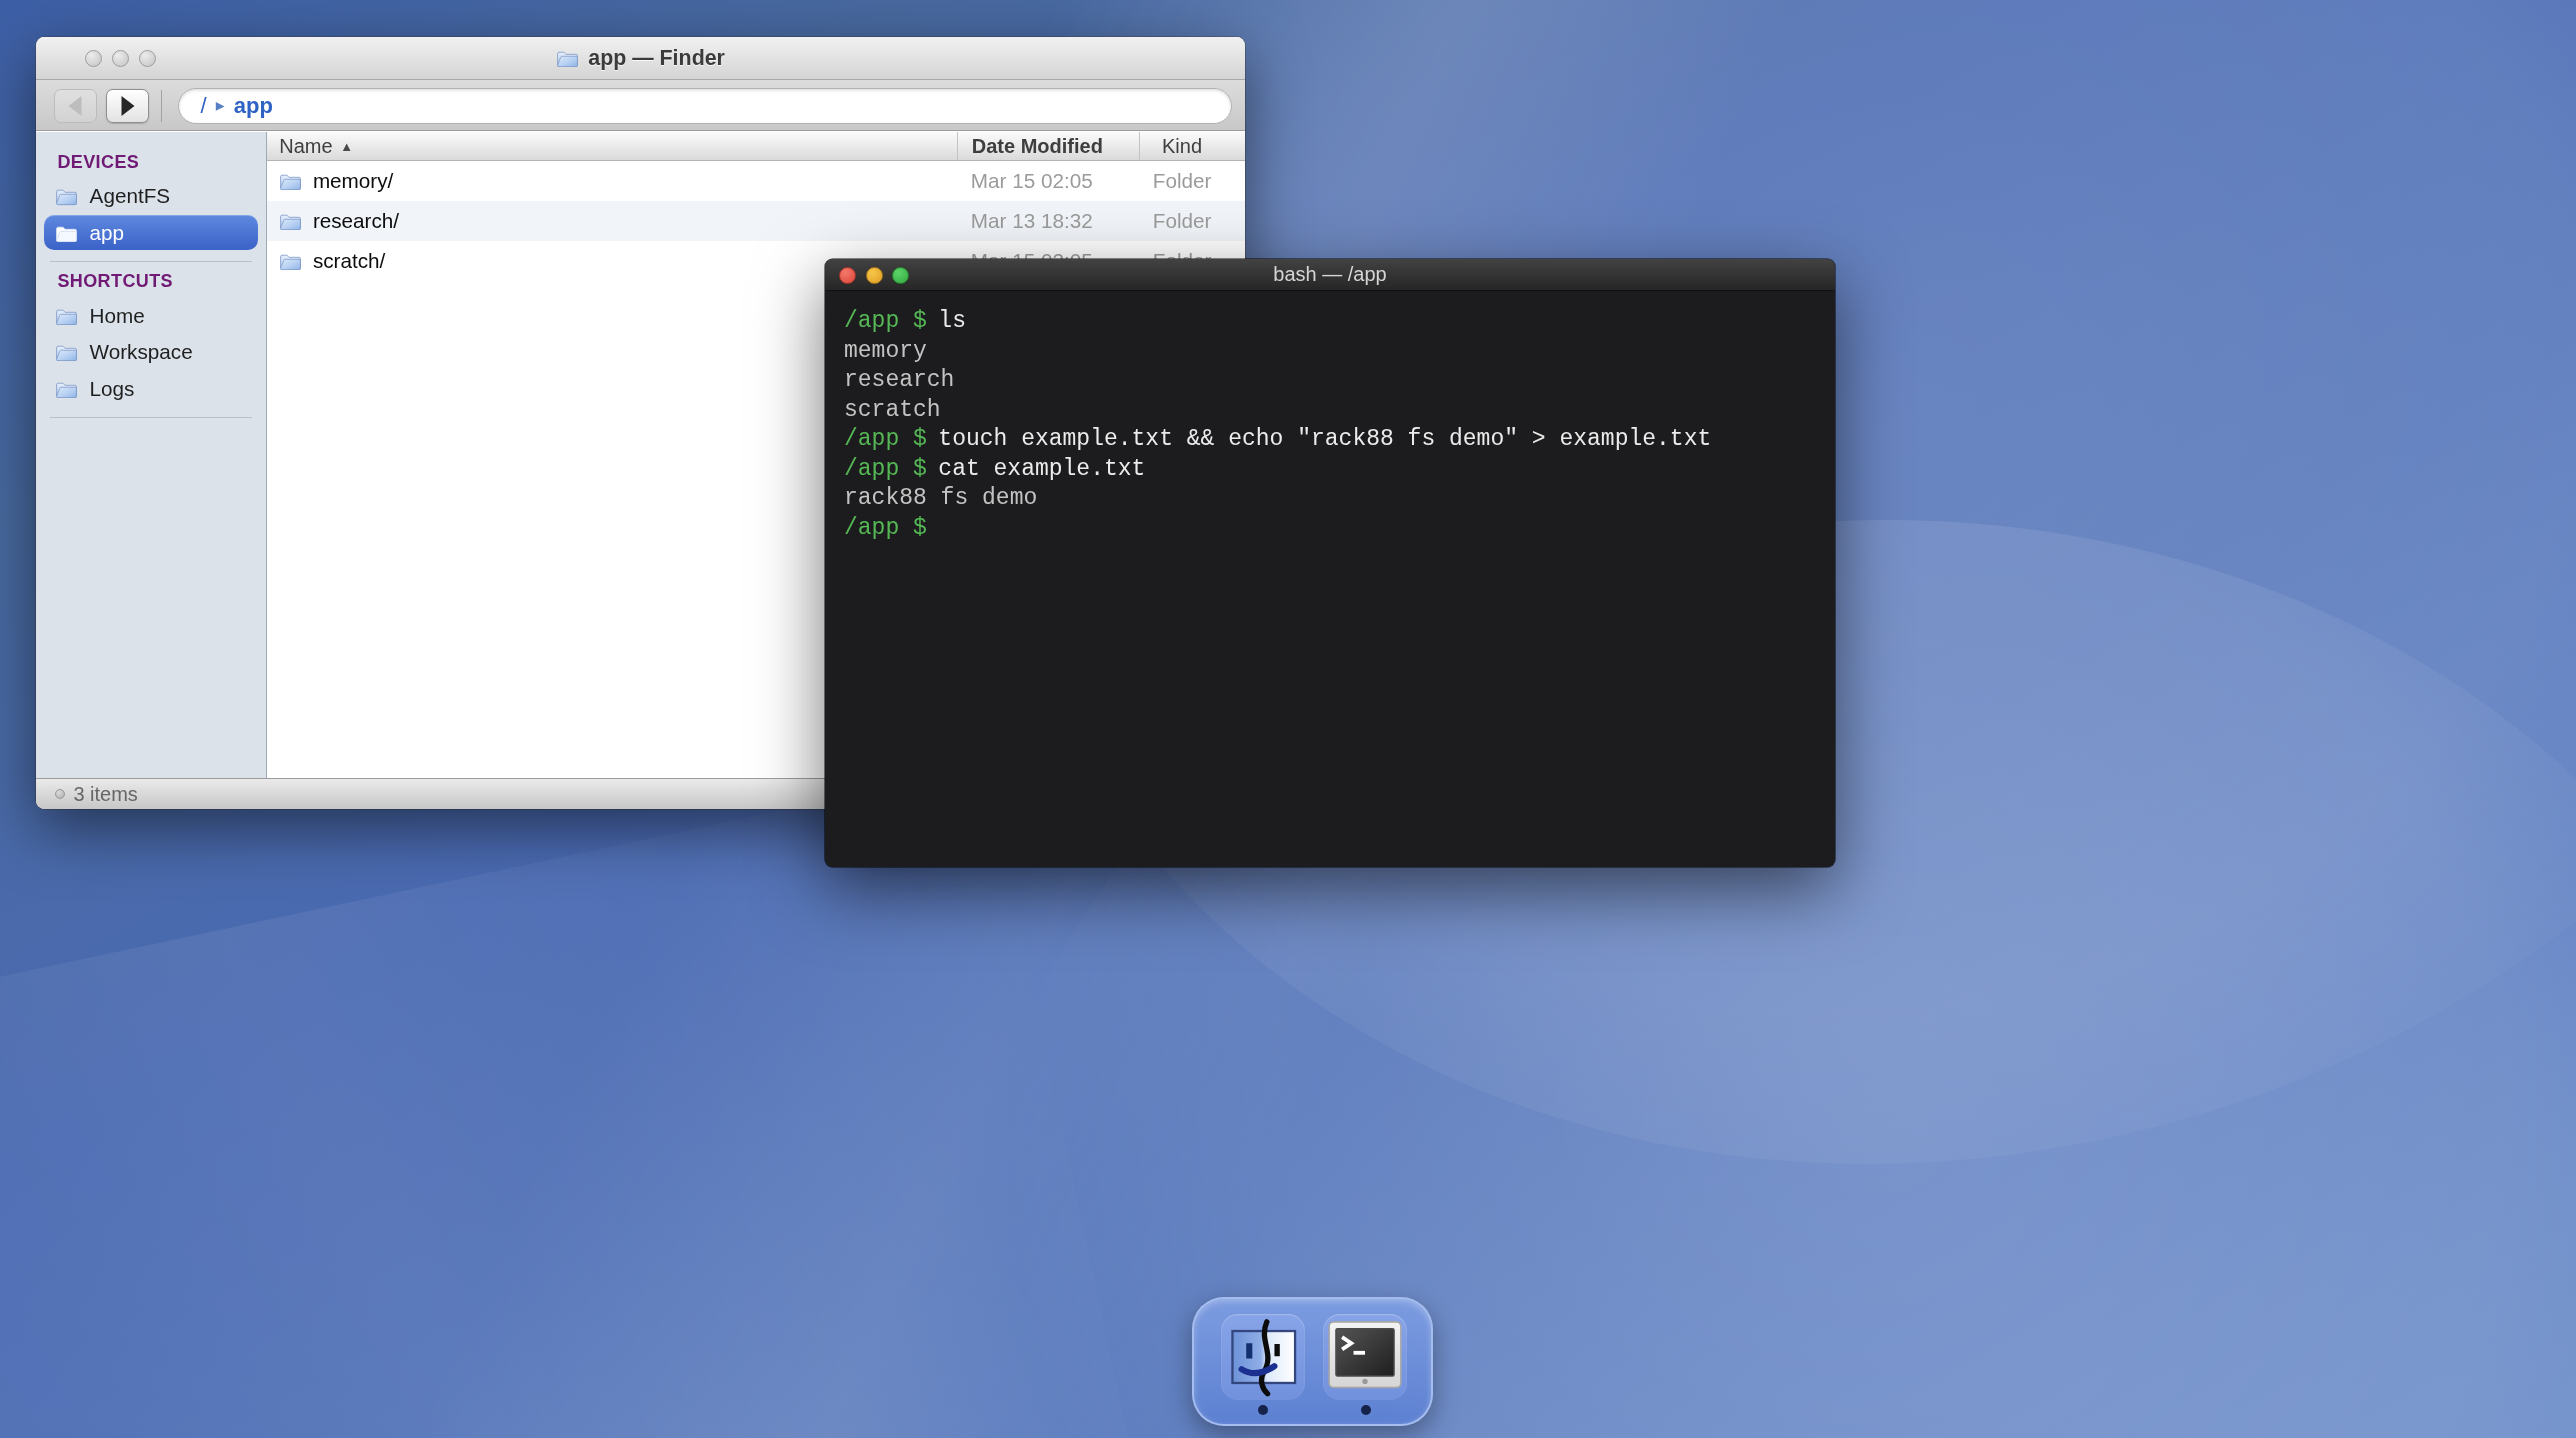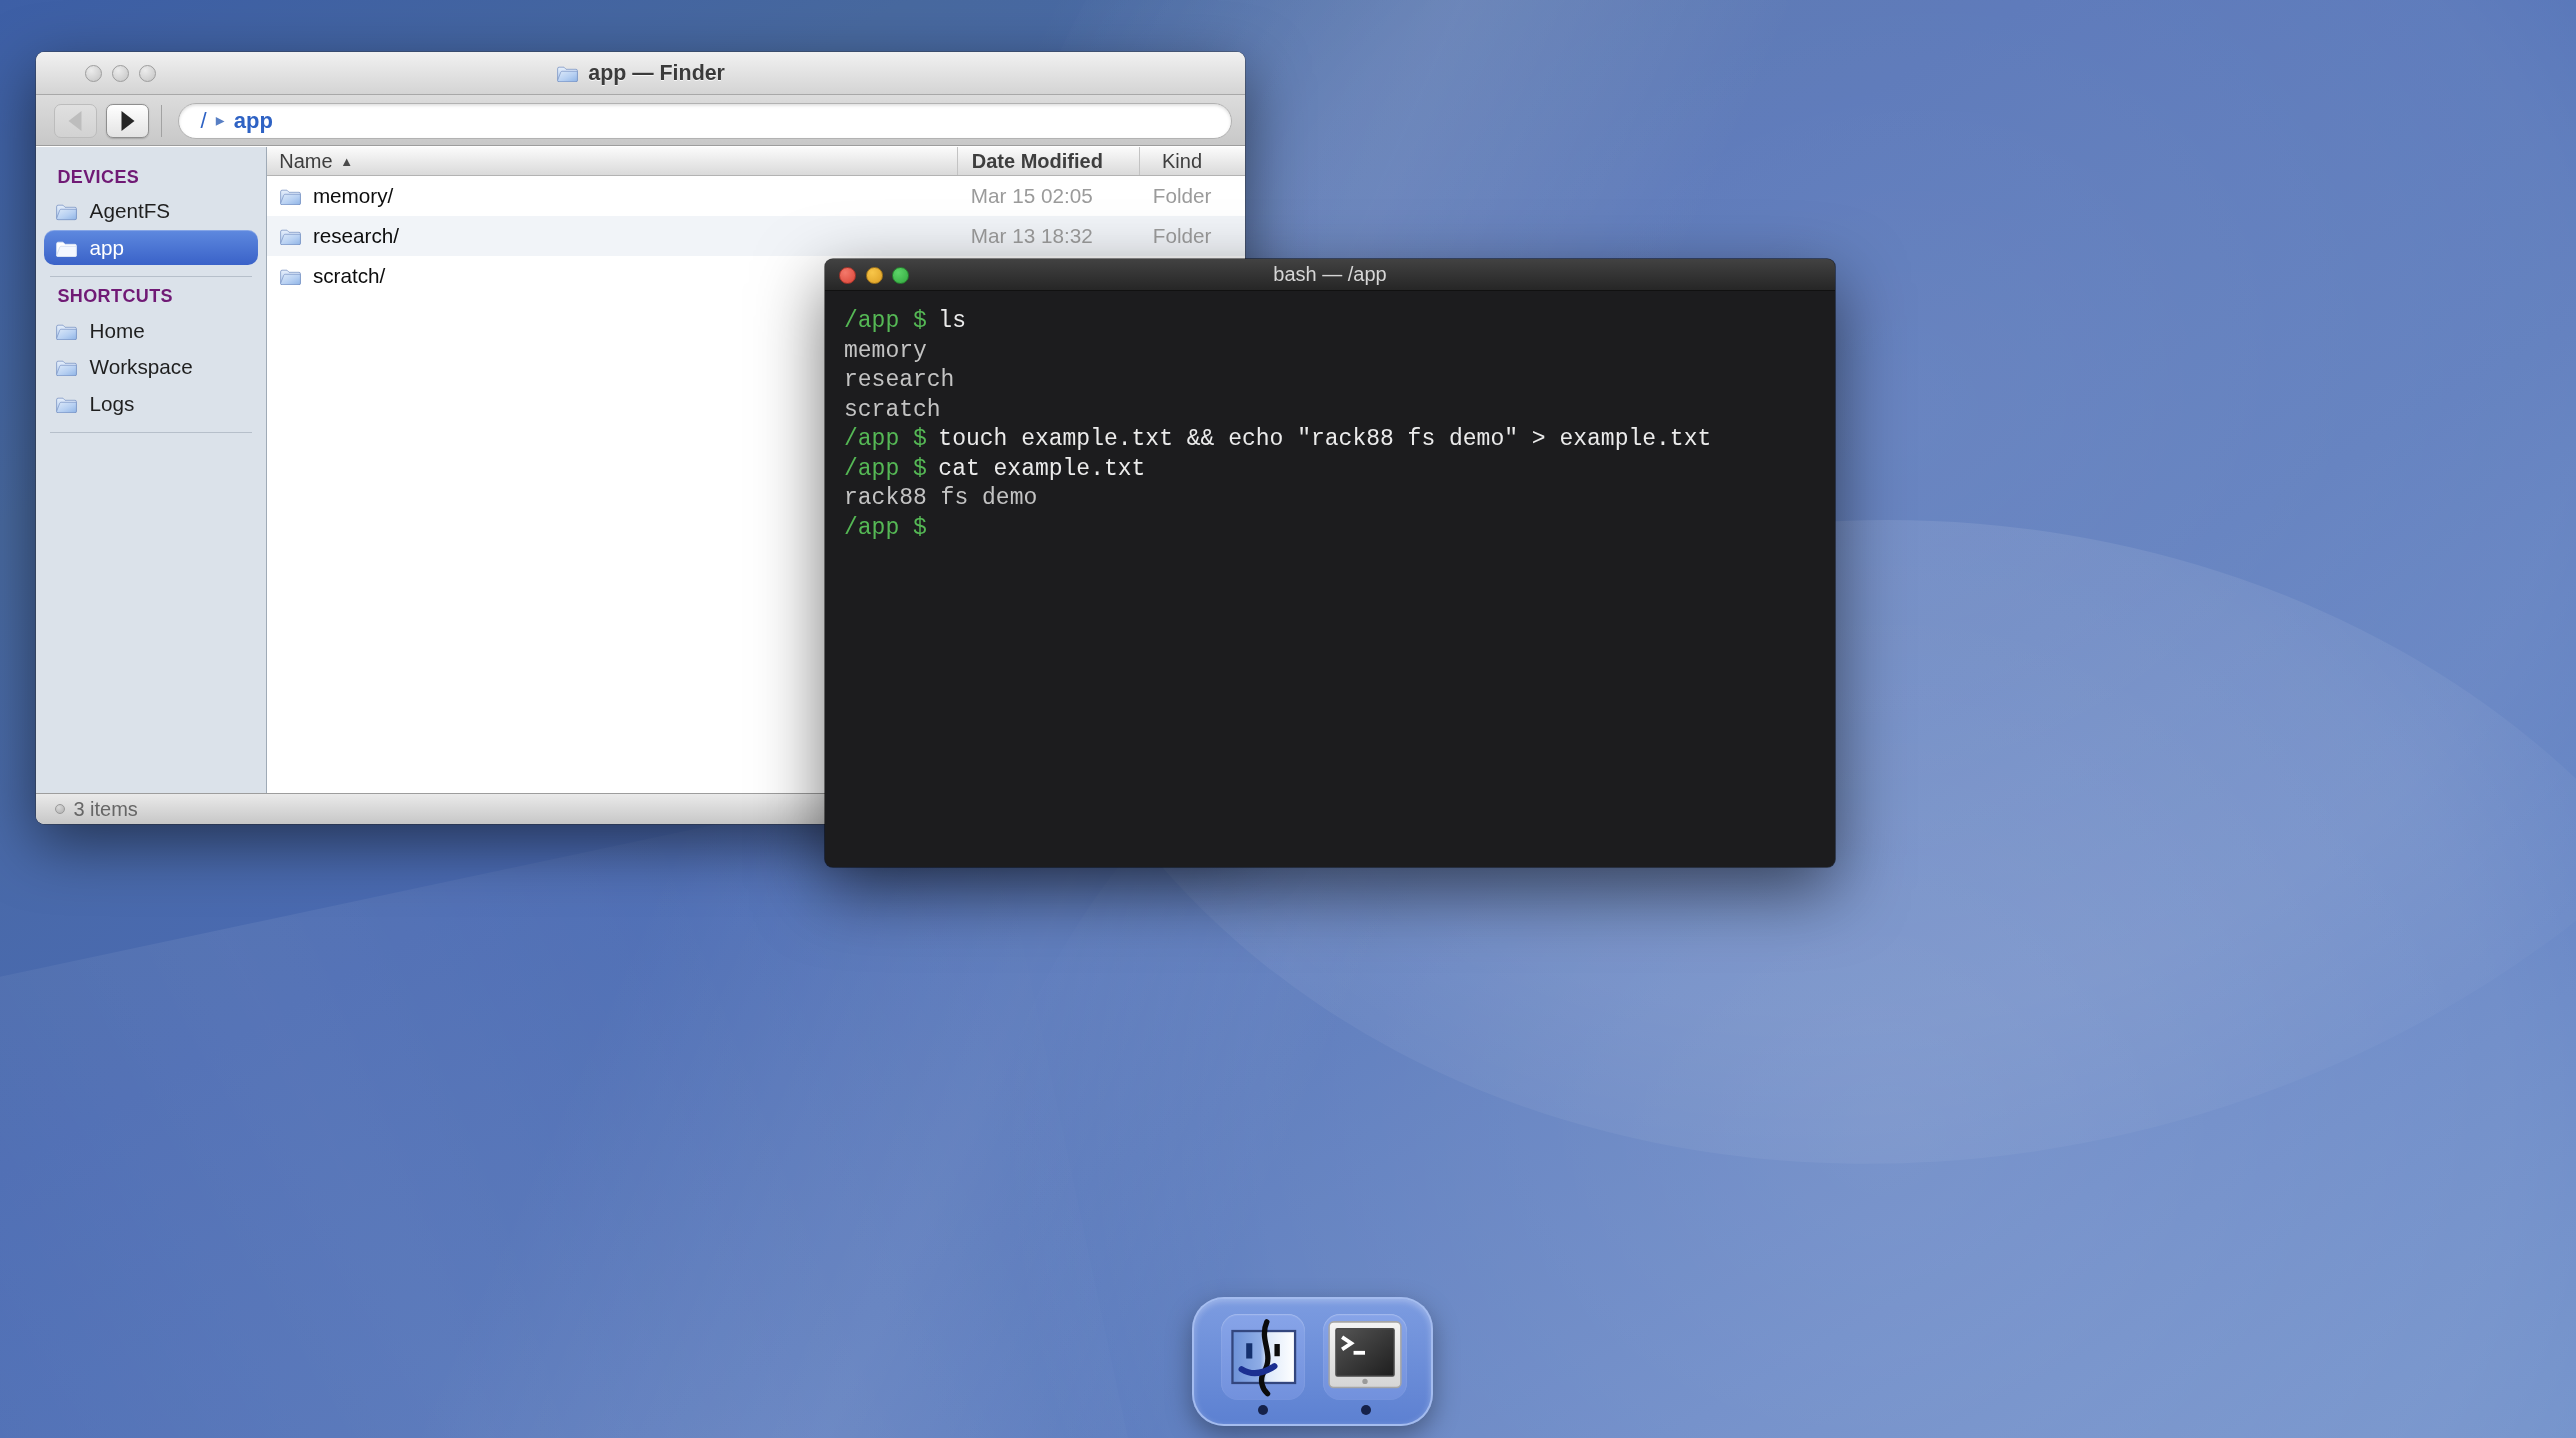--- a/index.html
+++ b/index.html
@@ -16,21 +16,21 @@
   #sw2 { right:-230px; bottom:-612px; width:1837px; height:1531px; border-radius:50%;
     background: radial-gradient(ellipse at 50% 40%, rgba(255,255,255,0.16) 0%, rgba(255,255,255,0.09) 48%, rgba(255,255,255,0) 68%); }
   #sw3 { left:689px; top:-230px; width:689px; height:2219px;
     background: linear-gradient(90deg, rgba(255,255,255,0) 0%, rgba(255,255,255,0.07) 35%, rgba(255,255,255,0.10) 55%, rgba(255,255,255,0) 100%);
     transform: rotate(24deg); }
   #sw4 { left:-306px; bottom:-153px; width:1378px; height:689px;
     background: linear-gradient(75deg, rgba(255,255,255,0) 0%, rgba(255,255,255,0.07) 50%, rgba(255,255,255,0) 100%);
     transform: rotate(-12deg); }
 
   
-  #finder { position:absolute; left:36px; top:52px; width:1209px; height:772px;
+  #finder { position:absolute; left:36px; top:37px; width:1209px; height:772px;
     border-radius:8.4px; background:#fff; z-index:10;
     box-shadow: 0 20px 61px rgba(0,0,0,0.5), 0 0 0 0.8px rgba(60,60,60,0.45); }
 
   .f-titlebar { position:relative; height:43px; border-radius:8.4px 8.4px 0 0;
     background: linear-gradient(#f1f1f1, #d4d4d4); border-bottom:0.8px solid #a8a8a8;
     display:flex; align-items:center; justify-content:center; }
   .traffic { position:absolute; top:13px; width:17px; height:17px; border-radius:50%; }
   .t-gray { background: radial-gradient(circle at 35% 30%, #ececec, #c3c3c3); border:0.8px solid #9d9d9d; }
   #f-close { left:49px; } #f-min { left:76px; } #f-zoom { left:103px; }
   .f-title { display:flex; align-items:center; gap:9.2px; font-size:21.4px; font-weight:bold;

